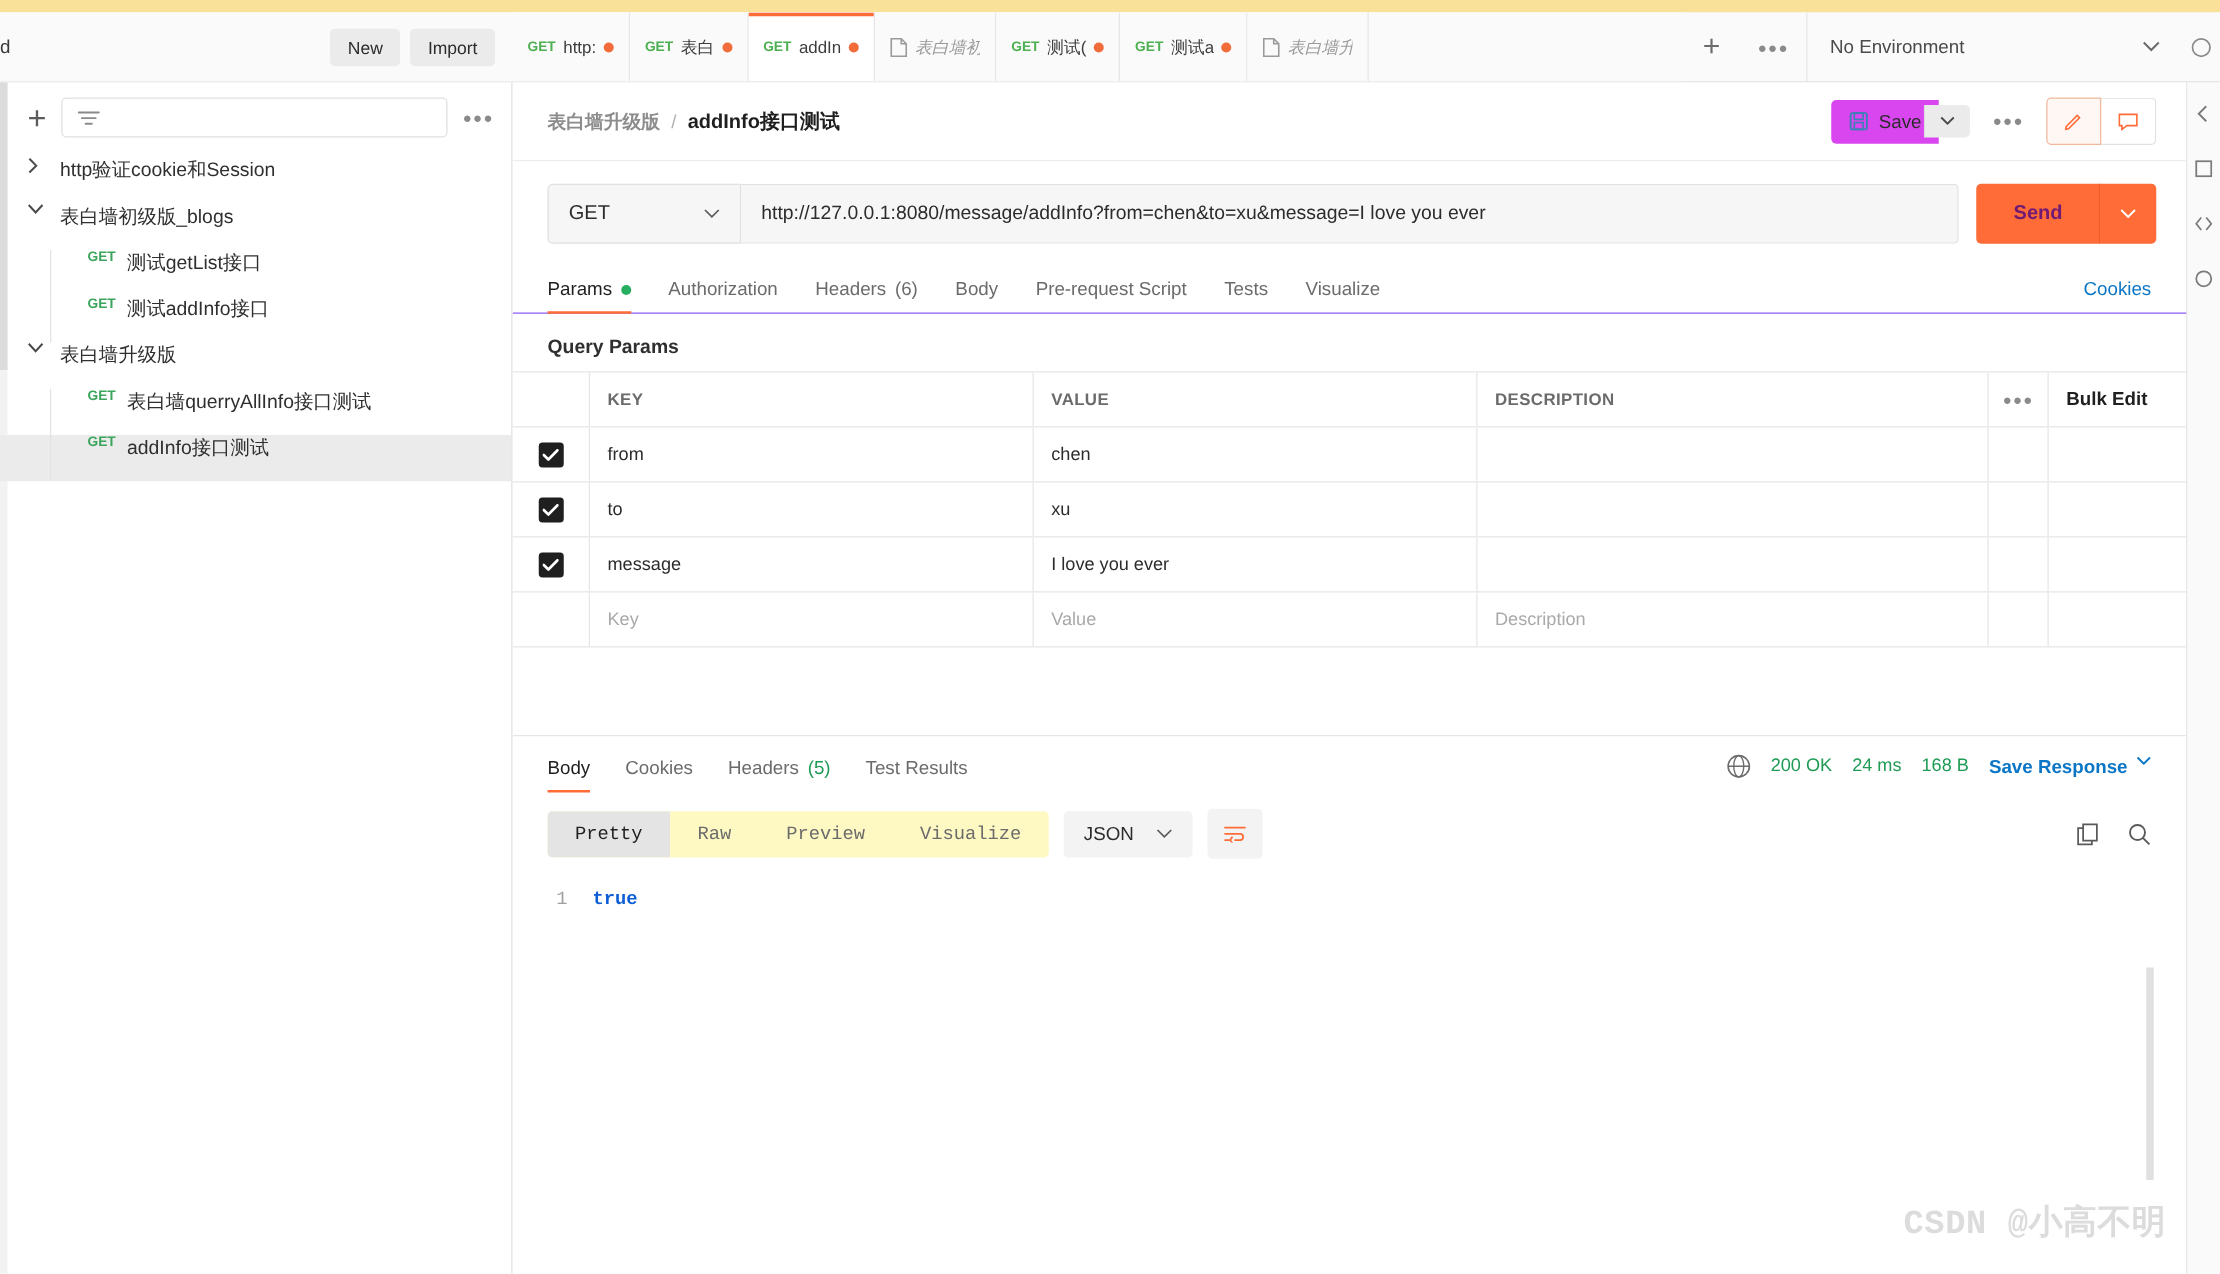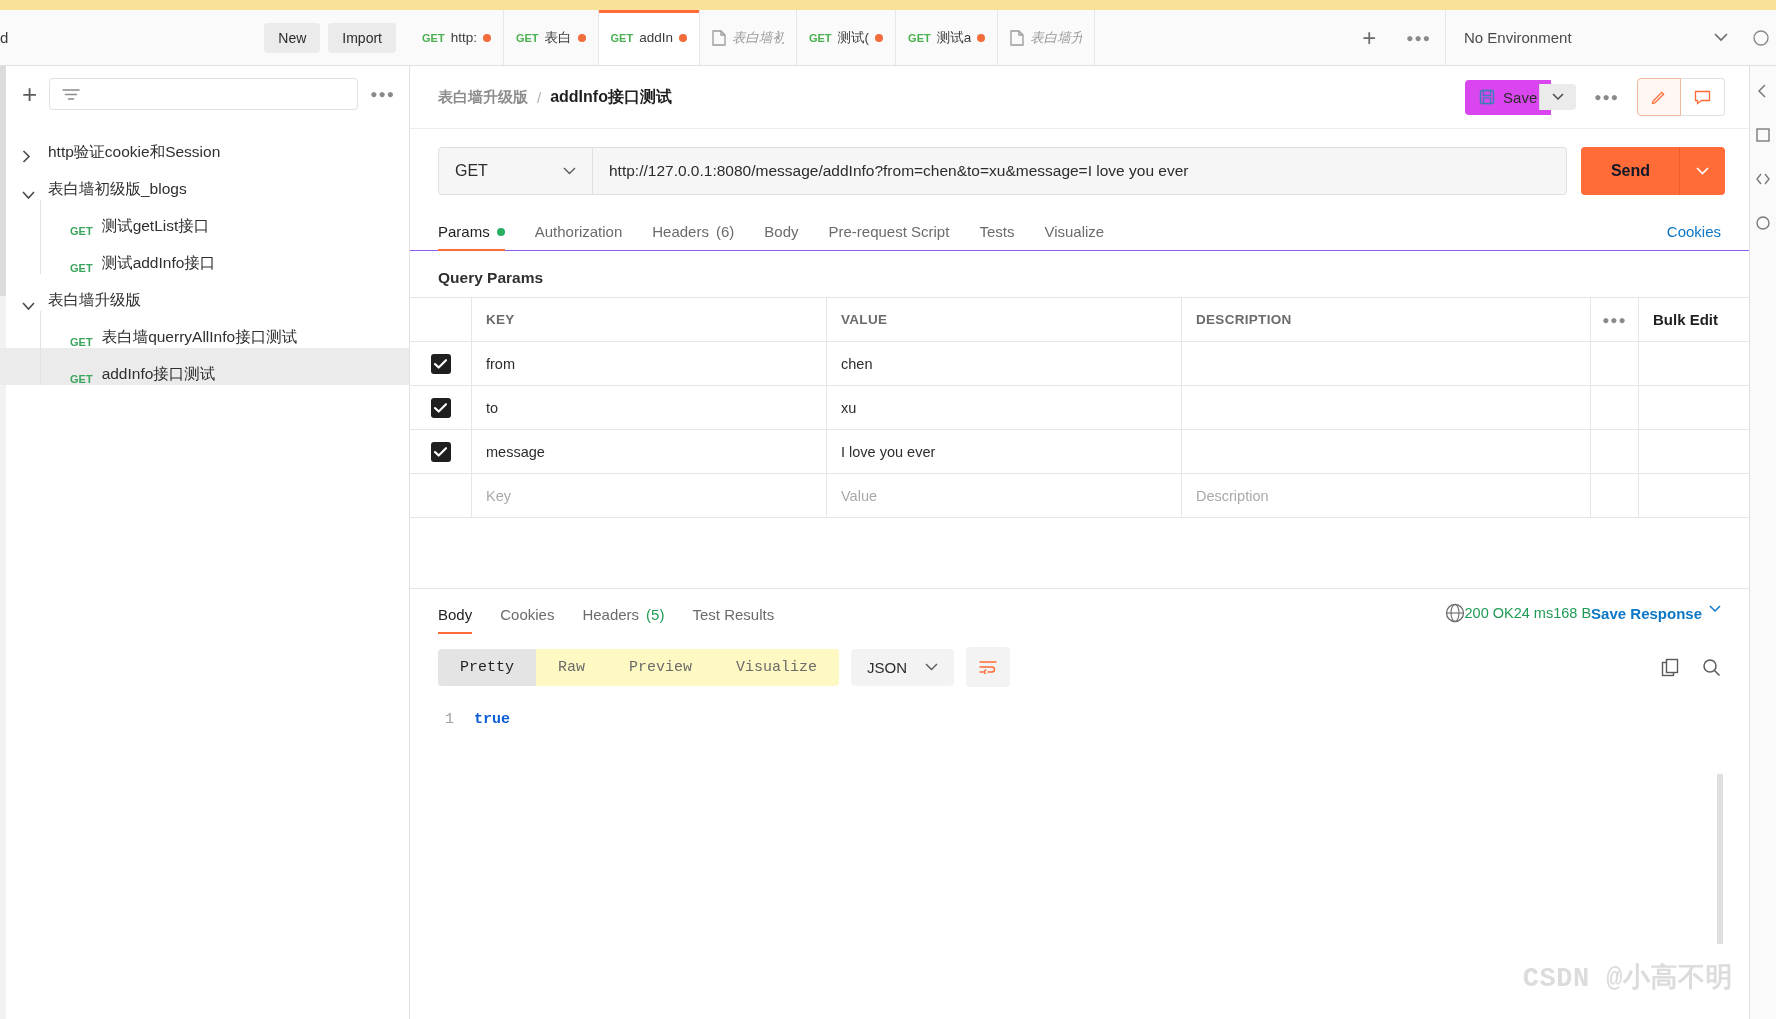--- a/index.html
+++ b/index.html
@@ -99,21 +99,21 @@
   }
   .sb-plus { font-size: 26px; color: #5c5c5c; font-weight: 300; cursor: pointer; }
   .sb-filter {
     flex: 1; height: 32px; border: 1px solid #e0e0e0; border-radius: 4px;
     display: flex; align-items: center; padding: 0 12px;
   }
   .sb-dots { color: #8a8a8a; letter-spacing: 1px; font-size: 12px; cursor: pointer; }
 
   .tree { flex: 1; overflow: hidden; padding-top: 4px; }
   .tree-row {
-    display: flex; align-items: flex-end; height: 37px;
+    display: flex; align-items: flex-start; height: 37px;
     padding-left: 22px; font-size: 15.5px; color: #2f2f2f; cursor: pointer;
   }
   .tree-row.selected { background: #ebebeb; }
   .chev { width: 26px; flex: none; color: #4a4a4a; font-size: 13px; display:flex; align-items:center; }
   .tree-row.child { padding-left: 70px; position: relative; }
   .tree-row.child .m { font-size: 11px; font-weight: bold; color: #3ba55d; margin-right: 9px; }
   .guide {
     position: absolute; left: 0; top: 0; bottom: 0; width: 1px; background: #e3e3e3;
   }
 
@@ -156,21 +156,21 @@
     padding: 0 16px; font-size: 16px; color: #2c2c2c; cursor: pointer;
     margin-right: -14px;
   }
   .url-box {
     flex: 1; height: 48px; background: #f6f6f6; border: 1px solid #e0e0e0;
     border-left: none; border-radius: 0 4px 4px 0; display: flex;
     align-items: center; padding: 0 16px; font-size: 15.5px; color: #2c2c2c;
     overflow: hidden; white-space: nowrap;
   }
   .send-btn {
-    height: 48px; background: #ff6c37; border-radius: 4px 0 0 4px; color: #0f172a;
+    height: 48px; background: #ff6c37; border-radius: 4px 0 0 4px; color: #701a75;
     font-size: 16px; font-weight: bold; display: flex; align-items: center;
     padding: 0 30px; cursor: pointer; margin-right: -1px;
   }
   .send-caret {
     height: 48px; background: #ff6c37; border-radius: 0 4px 4px 0; color: #fff;
     display: flex; align-items: center; padding: 0 16px; cursor: pointer;
     border-left: 1px solid #ef5f2b; font-size: 13px;
   }
 
   .reqtabs {
@@ -210,21 +210,21 @@
   .chk svg { display: block; }
   .ph { color: #a9a9a9; }
   .pfiller { height: 70px; }
 
   
   .resp { flex: 1; display: flex; flex-direction: column; min-height: 0; border-top: 1px solid #e6e6e6; }
   .resptabs {
     flex: none; display: flex; align-items: flex-end; gap: 28px;
     padding: 0 28px; height: 44px; position: relative;
   }
-  .rsp-meta { margin-left: auto; display: flex; align-items: center; padding-bottom: 10px; font-size: 14.5px; }
+  .rsp-meta { margin-left: auto; display: flex; align-items: center; gap: 16px; padding-bottom: 10px; font-size: 14.5px; }
   .mgreen { color: #1f9b55; }
   .save-resp { color: #0b76c6; font-weight: bold; font-size: 15px; cursor: pointer; display:flex; align-items:flex-start; gap:7px;}
 
   .viewbar { flex: none; display: flex; align-items: center; gap: 12px; padding: 14px 28px 12px 28px; }
   .seg { display: flex; background: #fef9c3; border-radius: 4px; overflow: hidden; font-family: Liberation Mono, monospace; }
   .seg-item { padding: 10px 22px; font-size: 15px; color: #6b6b6b; cursor: pointer; }
   .seg-item.active { background: #e4e4e4; color: #1f1f1f; }
   .json-sel {
     display: flex; align-items: center; gap: 18px; background: #f3f3f3;
     border-radius: 4px; padding: 10px 16px; font-size: 15px; color: #2c2c2c; cursor: pointer;

